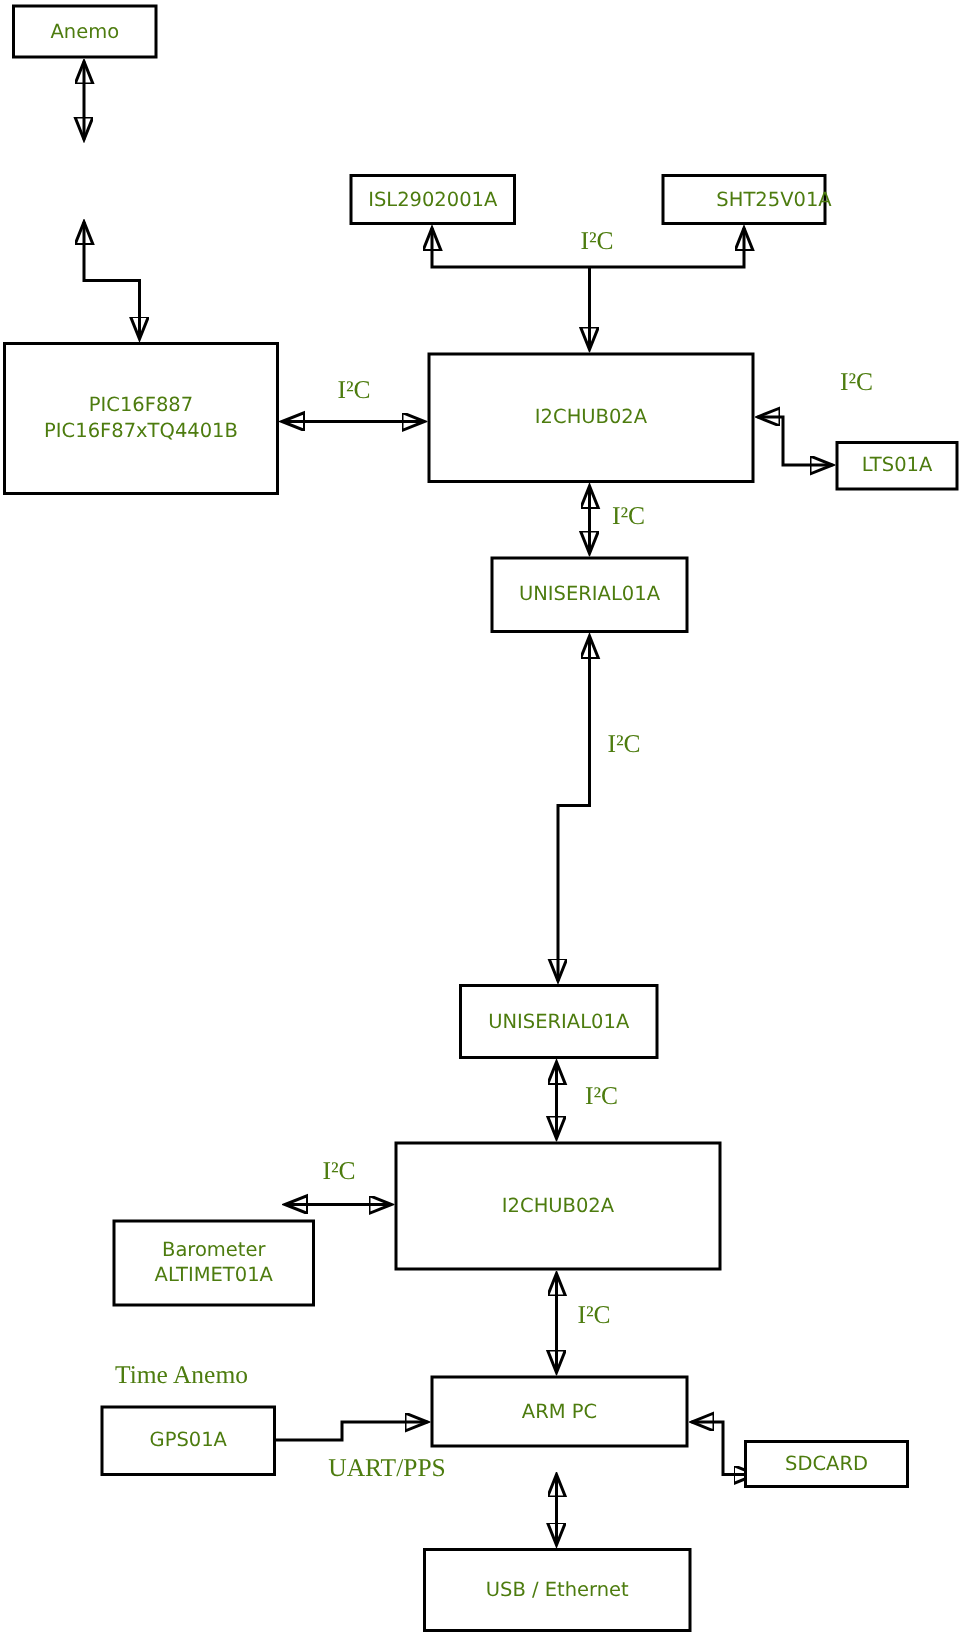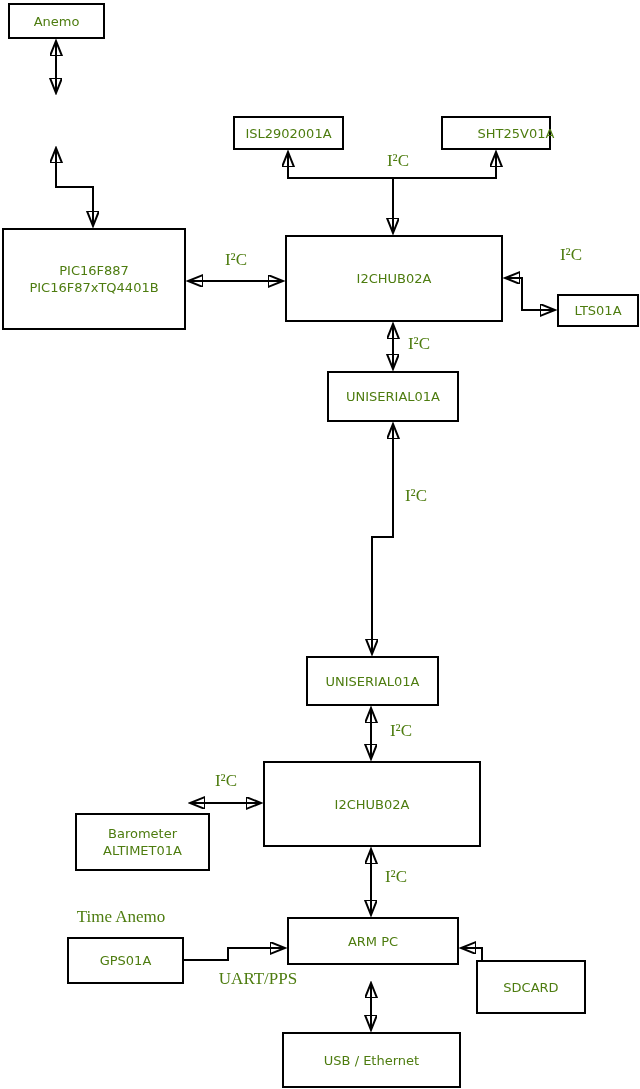--- a/index.html
+++ b/index.html
@@ -55,21 +55,21 @@
   .n-isl        { left: 233px; top: 116px;  width: 111px; height: 34px; }
   .n-sht        { left: 441px; top: 116px;  width: 110px; height: 34px; padding-left: 40px; }
   .n-hub1       { left: 285px; top: 235px;  width: 218px; height: 87px; }
   .n-lts        { left: 557px; top: 294px;  width: 82px;  height: 33px; }
   .n-uni1       { left: 327px; top: 371px;  width: 132px; height: 51px; }
   .n-uni2       { left: 306px; top: 656px;  width: 133px; height: 50px; }
   .n-hub2       { left: 263px; top: 761px;  width: 218px; height: 86px; }
   .n-baro       { left: 75px;  top: 813px;  width: 135px; height: 58px; text-align: center; }
   .n-armpc      { left: 287px; top: 917px;  width: 172px; height: 48px; }
   .n-gps        { left: 67px;  top: 937px;  width: 117px; height: 47px; }
-  .n-sdcard     { left: 476px; top: 960px;  width: 110px; height: 54px; }
+  .n-sdcard     { left: 496px; top: 960px;  width: 110px; height: 32px; }
   .n-usb        { left: 282px; top: 1032px; width: 179px; height: 56px; }
   
   .l-i2c-top        { left: 398px; top: 161px; }
   .l-i2c-pic-hub1   { left: 236px; top: 260px; }
   .l-i2c-hub1-lts   { left: 571px; top: 255px; }
   .l-i2c-hub1-uni1  { left: 419px; top: 344px; }
   .l-i2c-long       { left: 416px; top: 496px; }
   .l-i2c-uni2-hub2  { left: 401px; top: 731px; }
   .l-i2c-baro-hub2  { left: 226px; top: 781px; }
   .l-i2c-hub2-arm   { left: 396px; top: 877px; }

